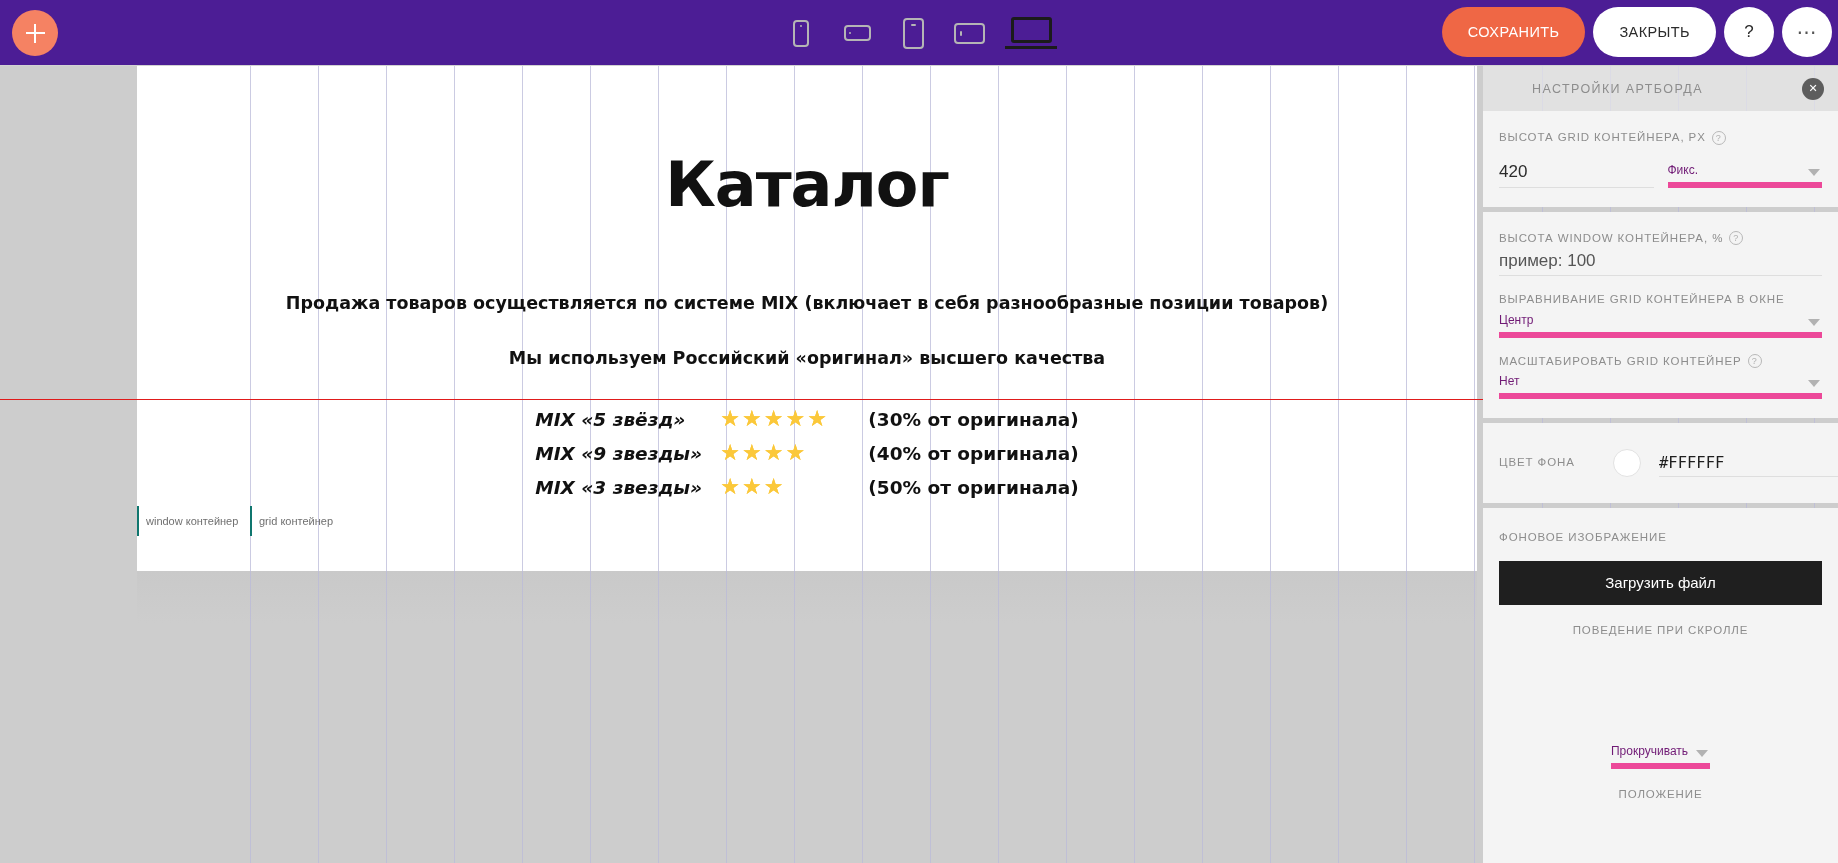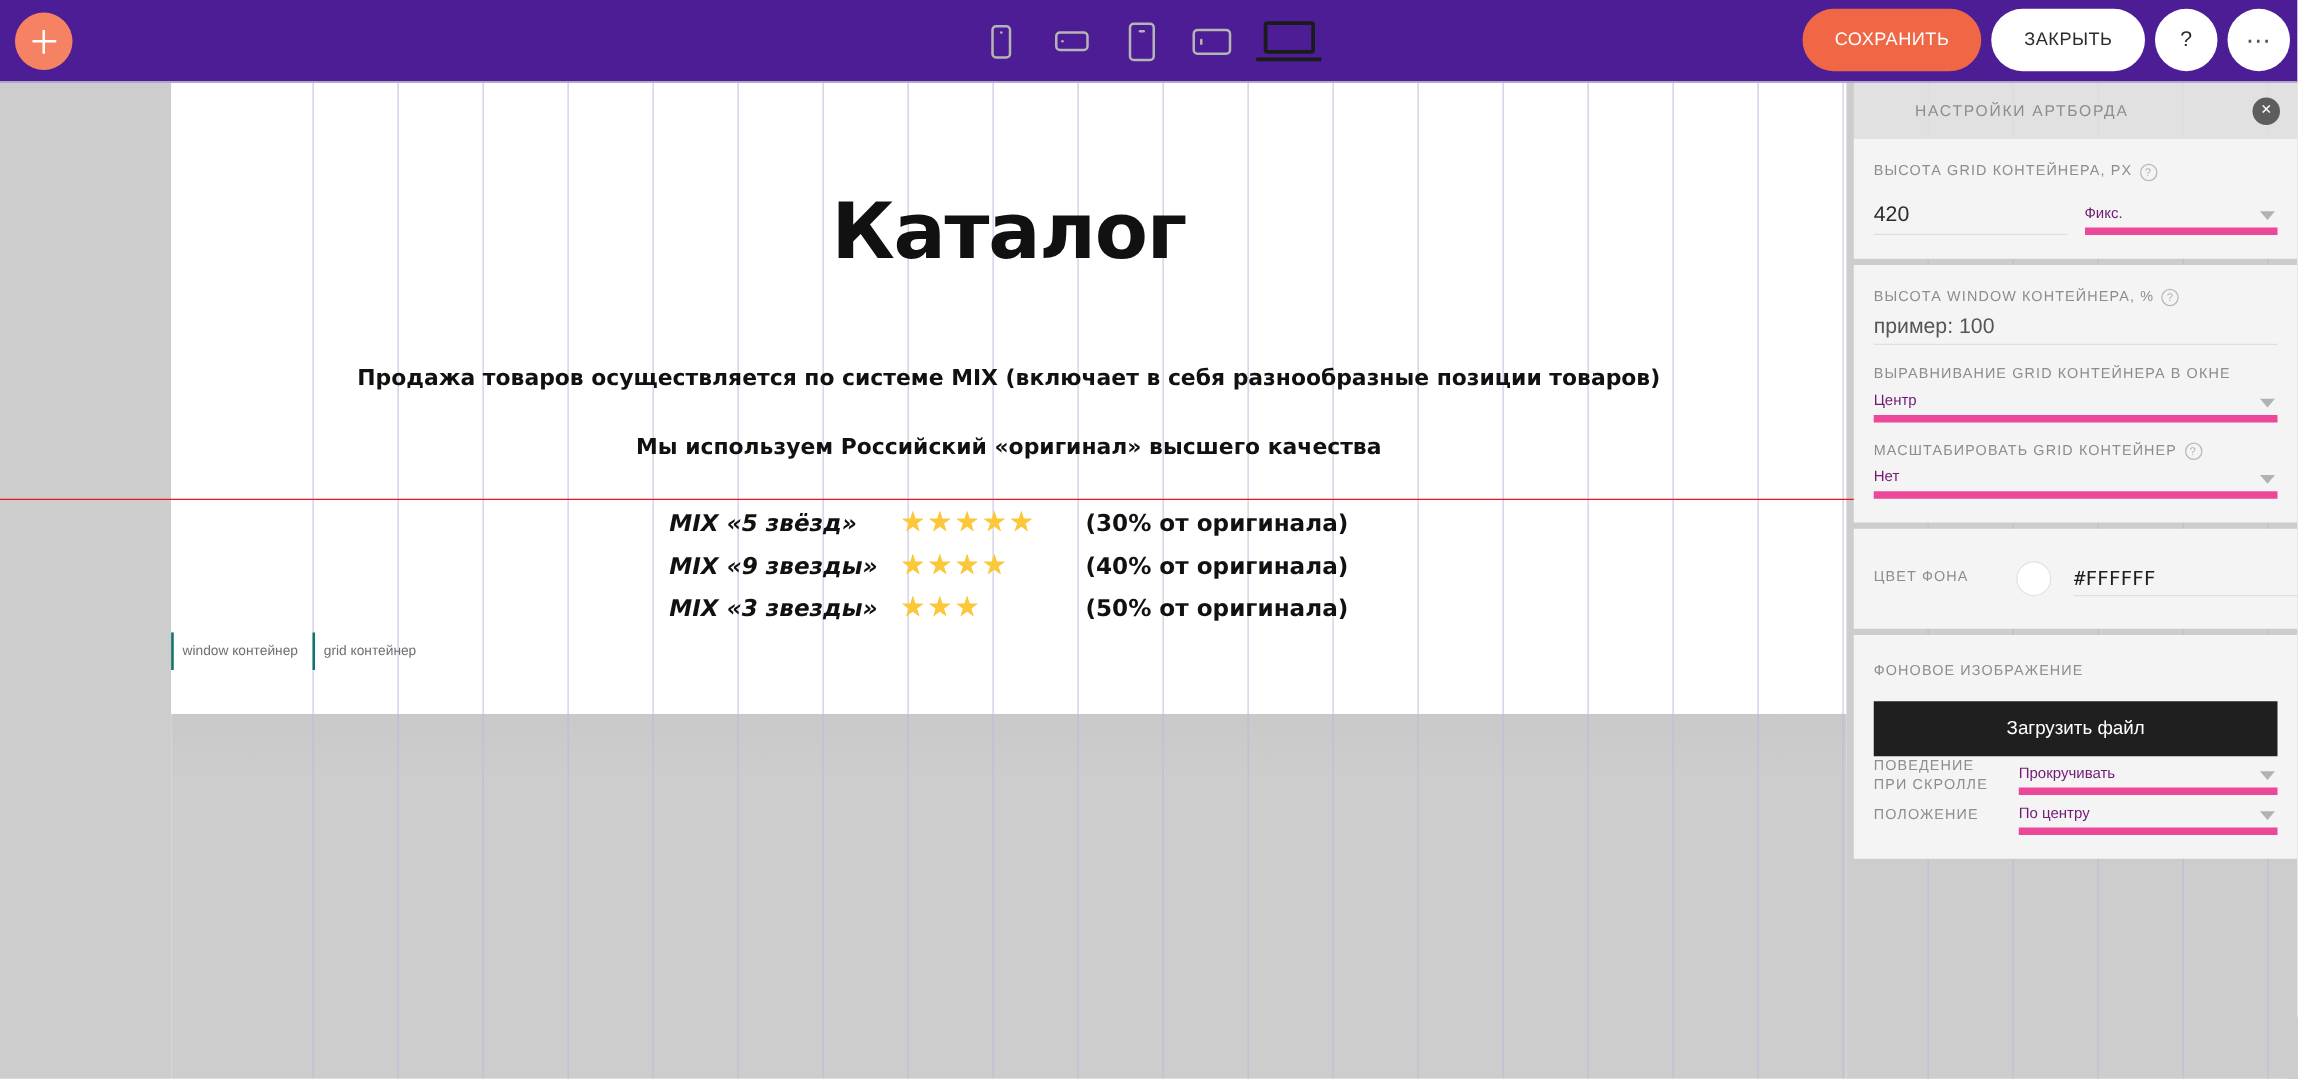--- a/index.html
+++ b/index.html
@@ -212,21 +212,21 @@
   .hex-input {
     flex: 1; border: none; border-bottom: 1px solid #dedede; background: transparent;
     height: 28px; font-size: 15.5px; color: #1e1e1e; outline: none;
     font-family: "DejaVu Sans Mono", monospace;
   }
   .upload-btn {
     width: 100%; height: 44px; background: #1f1f1f; color: #fff;
     border: none; cursor: pointer; font-size: 15px; margin-top: 15px;
     font-family: "Liberation Sans", sans-serif;
   }
-  .inline-field { display: flex; align-items: center; gap: 12px; margin-top: 1px; }
+  .inline-field { display: flex; align-items: center; gap: 12px; margin-top: 18px; flex-direction: column; }
   .inline-field .field-label { flex: 0 0 104px; display: block; }
   .inline-field .select-wrap { flex: 1; }
 </style>
 </head>
 <body>
 
 <div id="app">
 
   <div class="toolbar">
 

